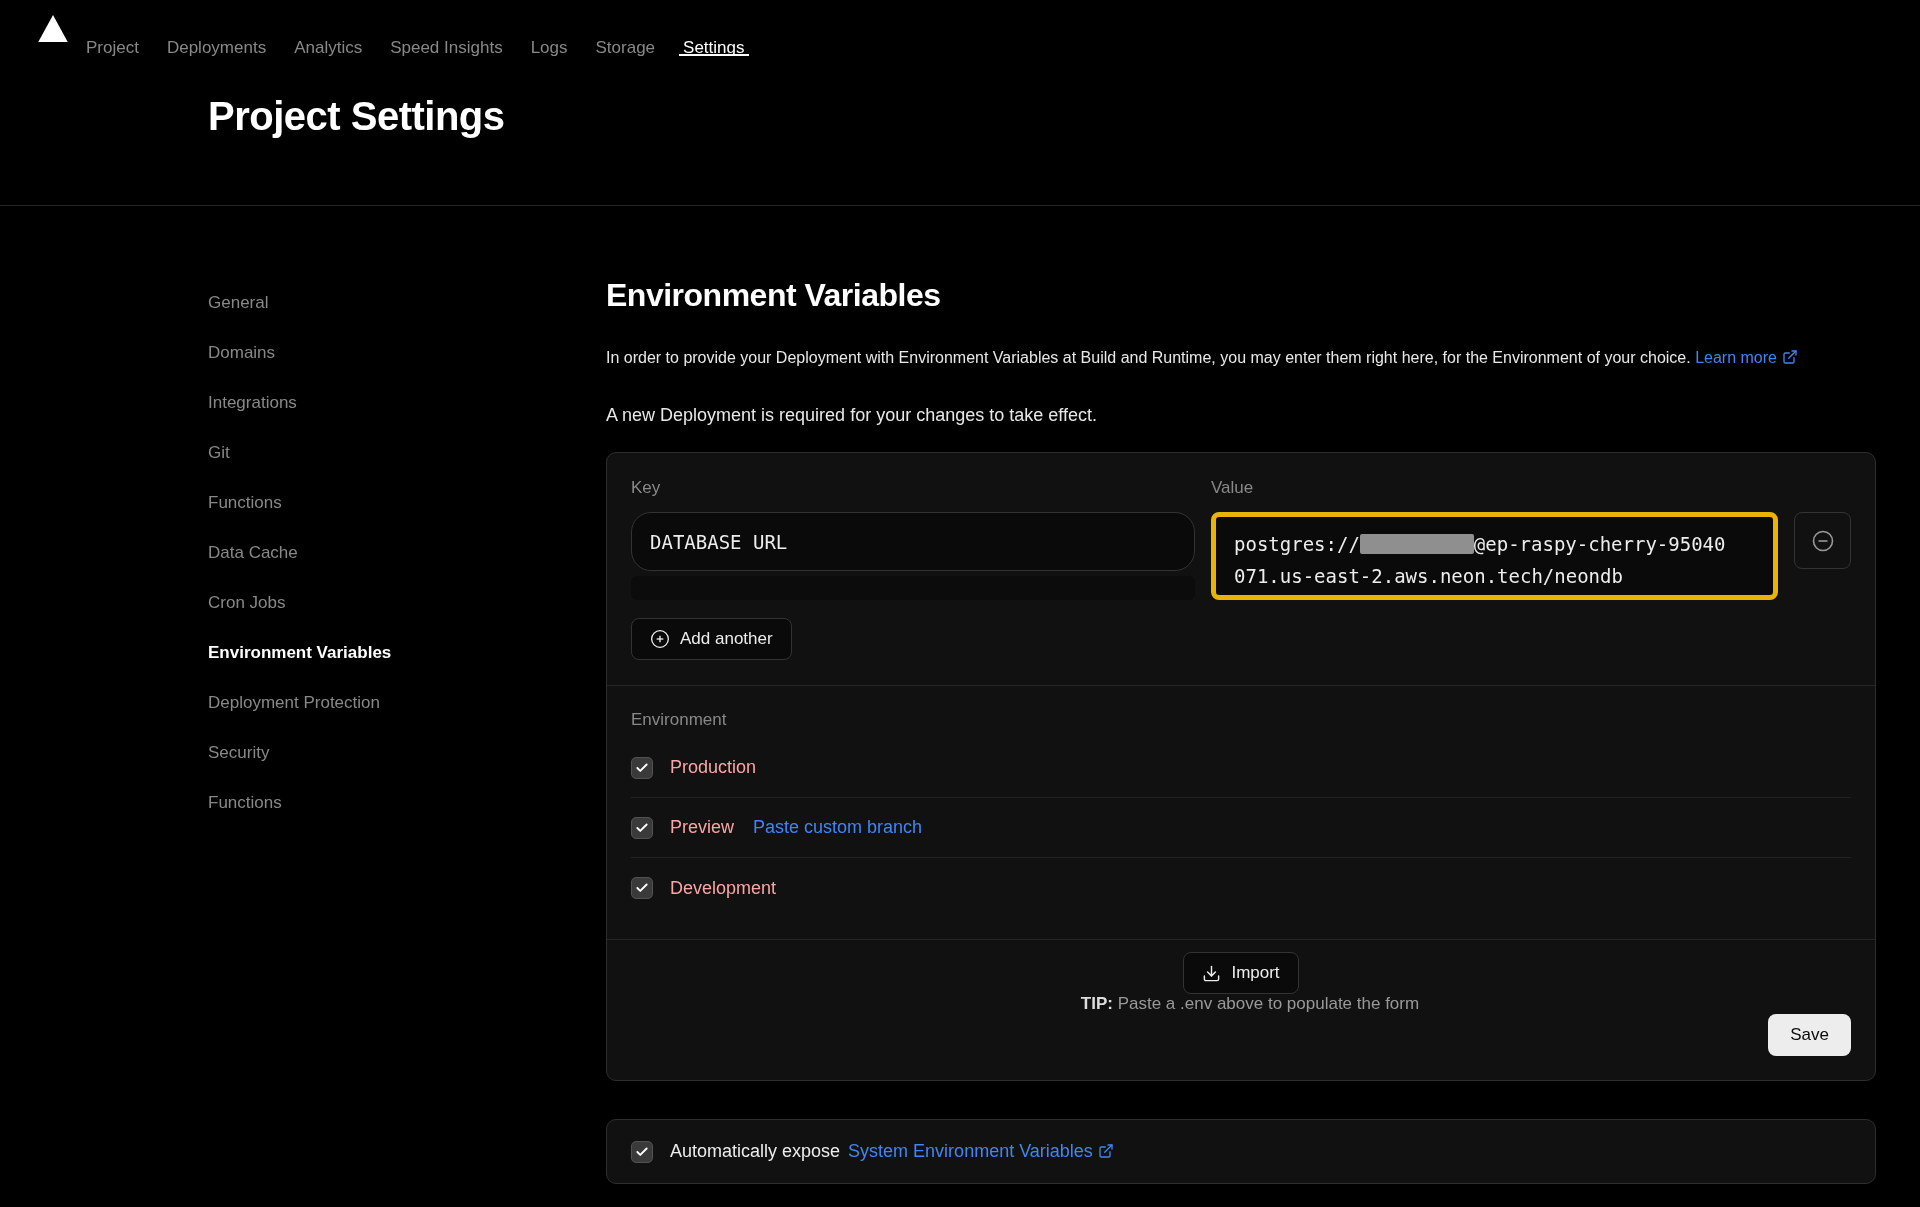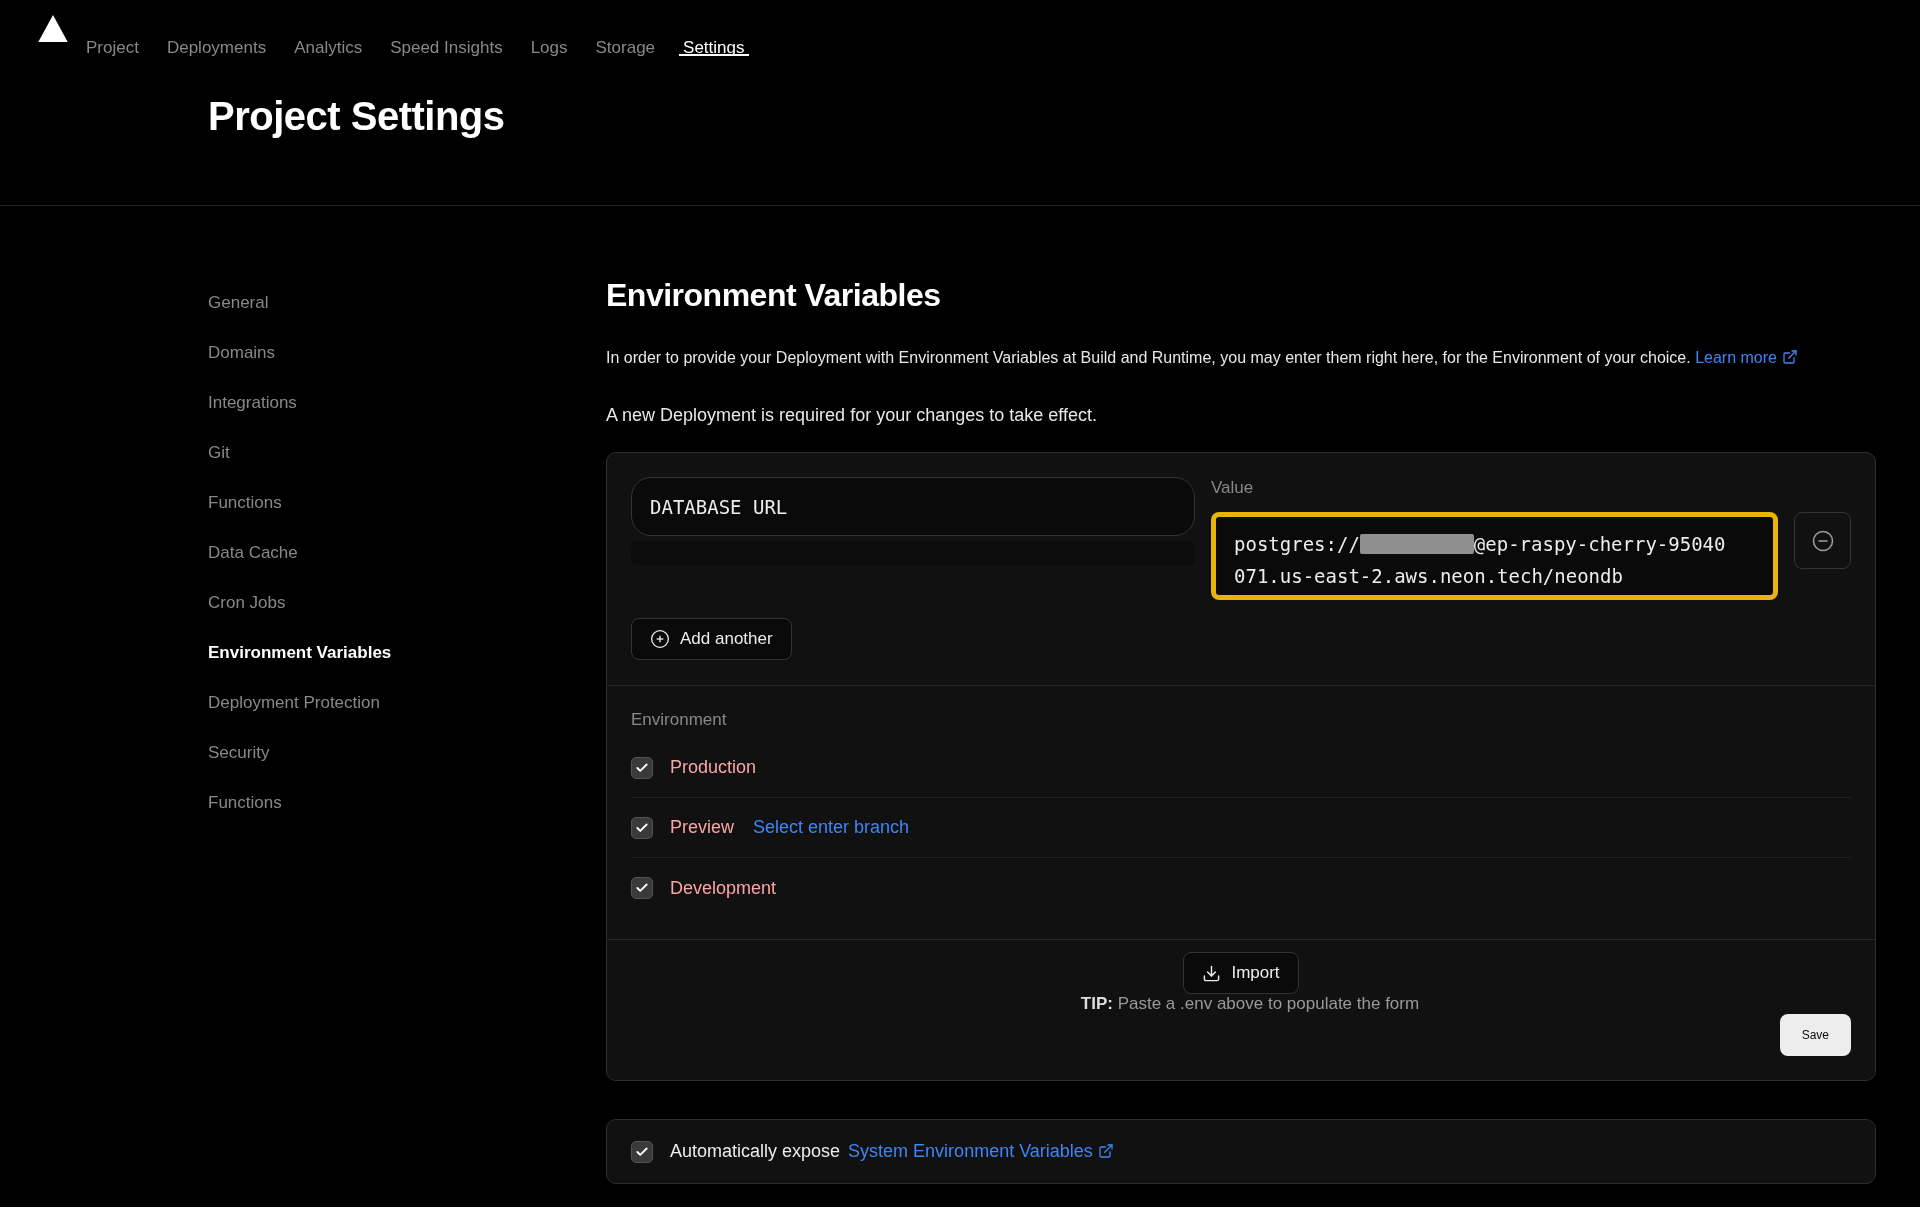--- a/index.html
+++ b/index.html
@@ -89,21 +89,21 @@
   .custom-branch { margin-left:2px; font-size:18px; }
   .card-footer {
     border-top:1px solid #262626; margin:21px -24px 0;
     padding:12px 24px 0; display:flex; align-items:center;flex-direction:column;
   }
   .tip { margin-left:18px; font-size:17px; color:#999; }
   .tip .tip-bold { color:#ddd; font-weight:700; }
   .save-btn {
     margin-left:auto; height:42px; padding:0 22px;
     background:#ededed; color:#0a0a0a; border:none; border-radius:8px;
-    font-size:12px; font-weight:500; cursor:pointer;
+    font-size:17px; font-weight:500; cursor:pointer;
     font-family:"Liberation Sans", sans-serif;
   }
 
   
   .auto-card {
     margin-top:38px; width:1270px; height:65px;
     background:#111; border:1px solid #2e2e2e; border-radius:10px;
     display:flex; align-items:center; gap:17px; padding:0 24px; font-size:18px;
   }
   .auto-card .auto-text { color:#ededed; }
@@ -158,20 +158,21 @@
             <line x1="10" y1="14" x2="21" y2="3"></line>
           </svg></a>
     </p>
 
     <p class="note">A new Deployment is required for your changes to take effect.</p>
 
     <section class="card">
 
       <div class="form-row">
         <div class="col-key">
+          <div class="field-label">Key</div>
           <input class="text-input mono" type="text" value="DATABASE_URL" style="">
           <div class="key-shadow"></div>
         </div>
 
         <div class="col-value">
           <div class="field-label">Value</div>
           <div class="value-box mono">
             <div class="value-line"><span>postgres://</span><span class="redacted"></span><span>@ep-raspy-cherry-95040</span></div>
             <div class="value-line">071.us-east-2.aws.neon.tech/neondb</div>
           </div>
@@ -207,21 +208,21 @@
         <span class="env-label">Production</span>
       </label>
 
       <label class="env-row bordered">
         <span class="checkbox">
           <svg viewBox="0 0 24 24" fill="none" stroke="#fff" stroke-width="3.2" stroke-linecap="round" stroke-linejoin="round">
               <polyline points="20 6 9 17 4 12"></polyline>
             </svg>
         </span>
         <span class="env-label">Preview</span>
-        <a class="blue-link custom-branch">Select enter branch</a>
+        <a class="blue-link custom-branch">Paste custom branch</a>
       </label>
 
       <label class="env-row">
         <span class="checkbox">
           <svg viewBox="0 0 24 24" fill="none" stroke="#fff" stroke-width="3.2" stroke-linecap="round" stroke-linejoin="round">
               <polyline points="20 6 9 17 4 12"></polyline>
             </svg>
         </span>
         <span class="env-label">Development</span>
       </label>

